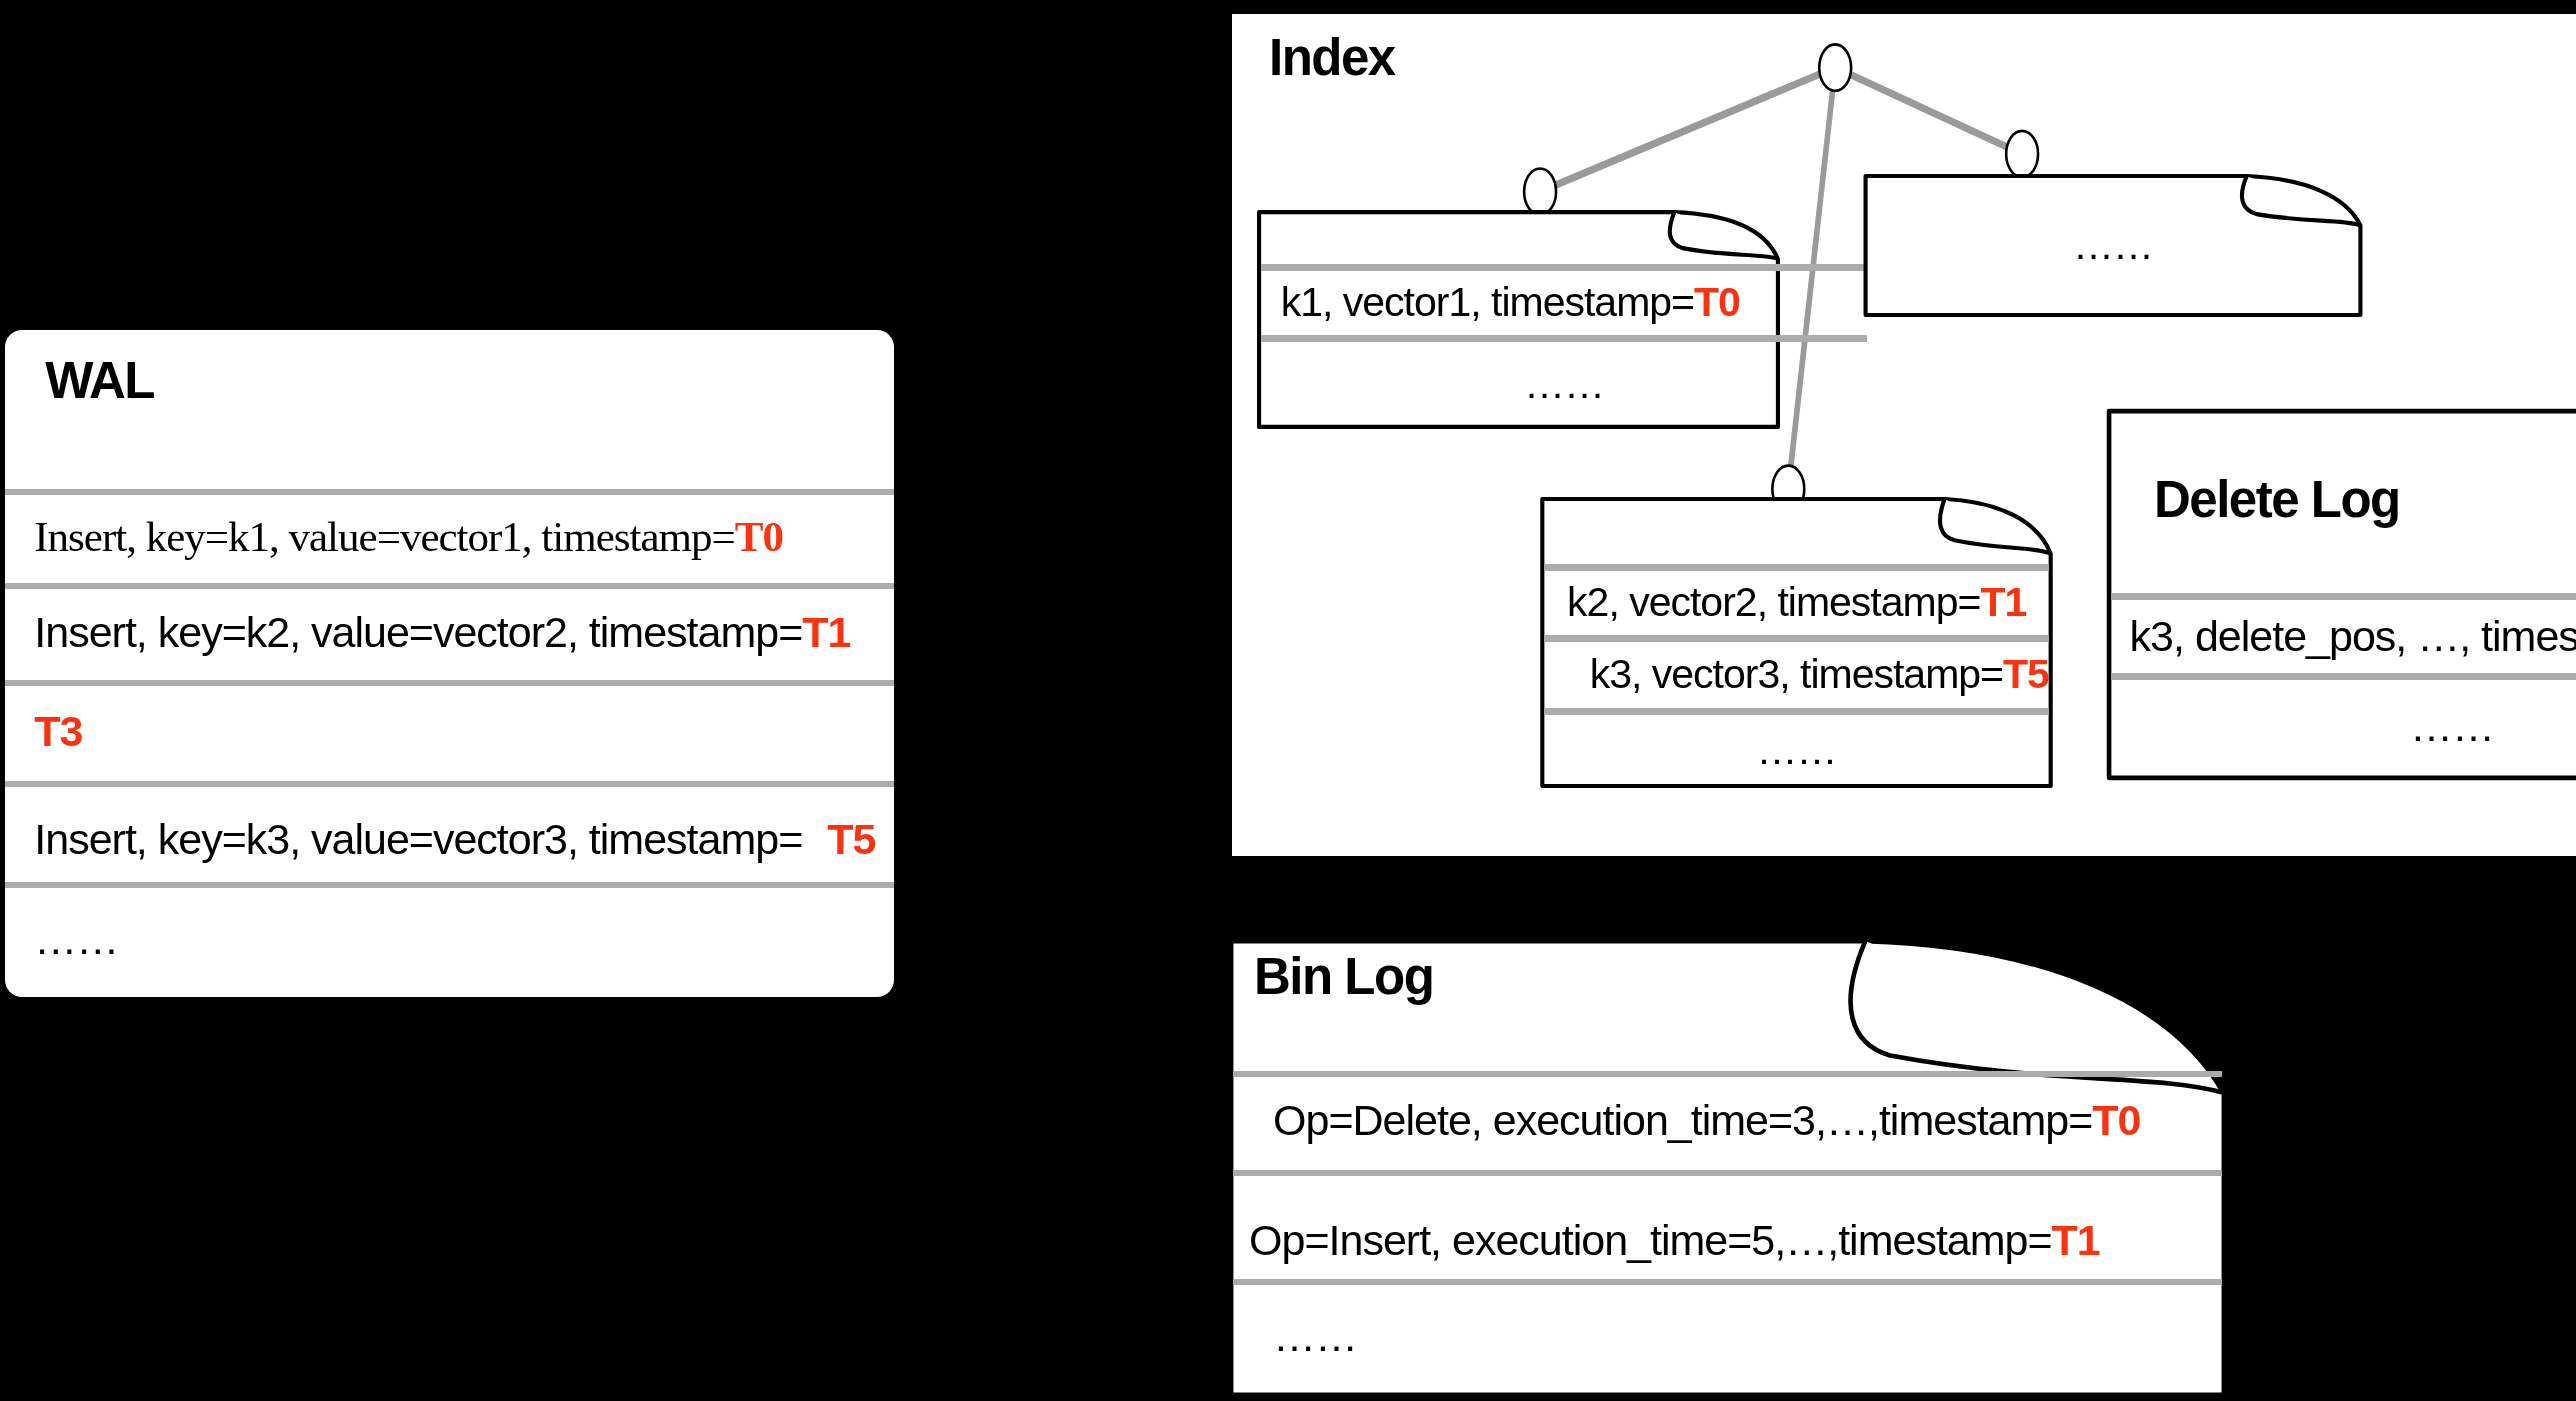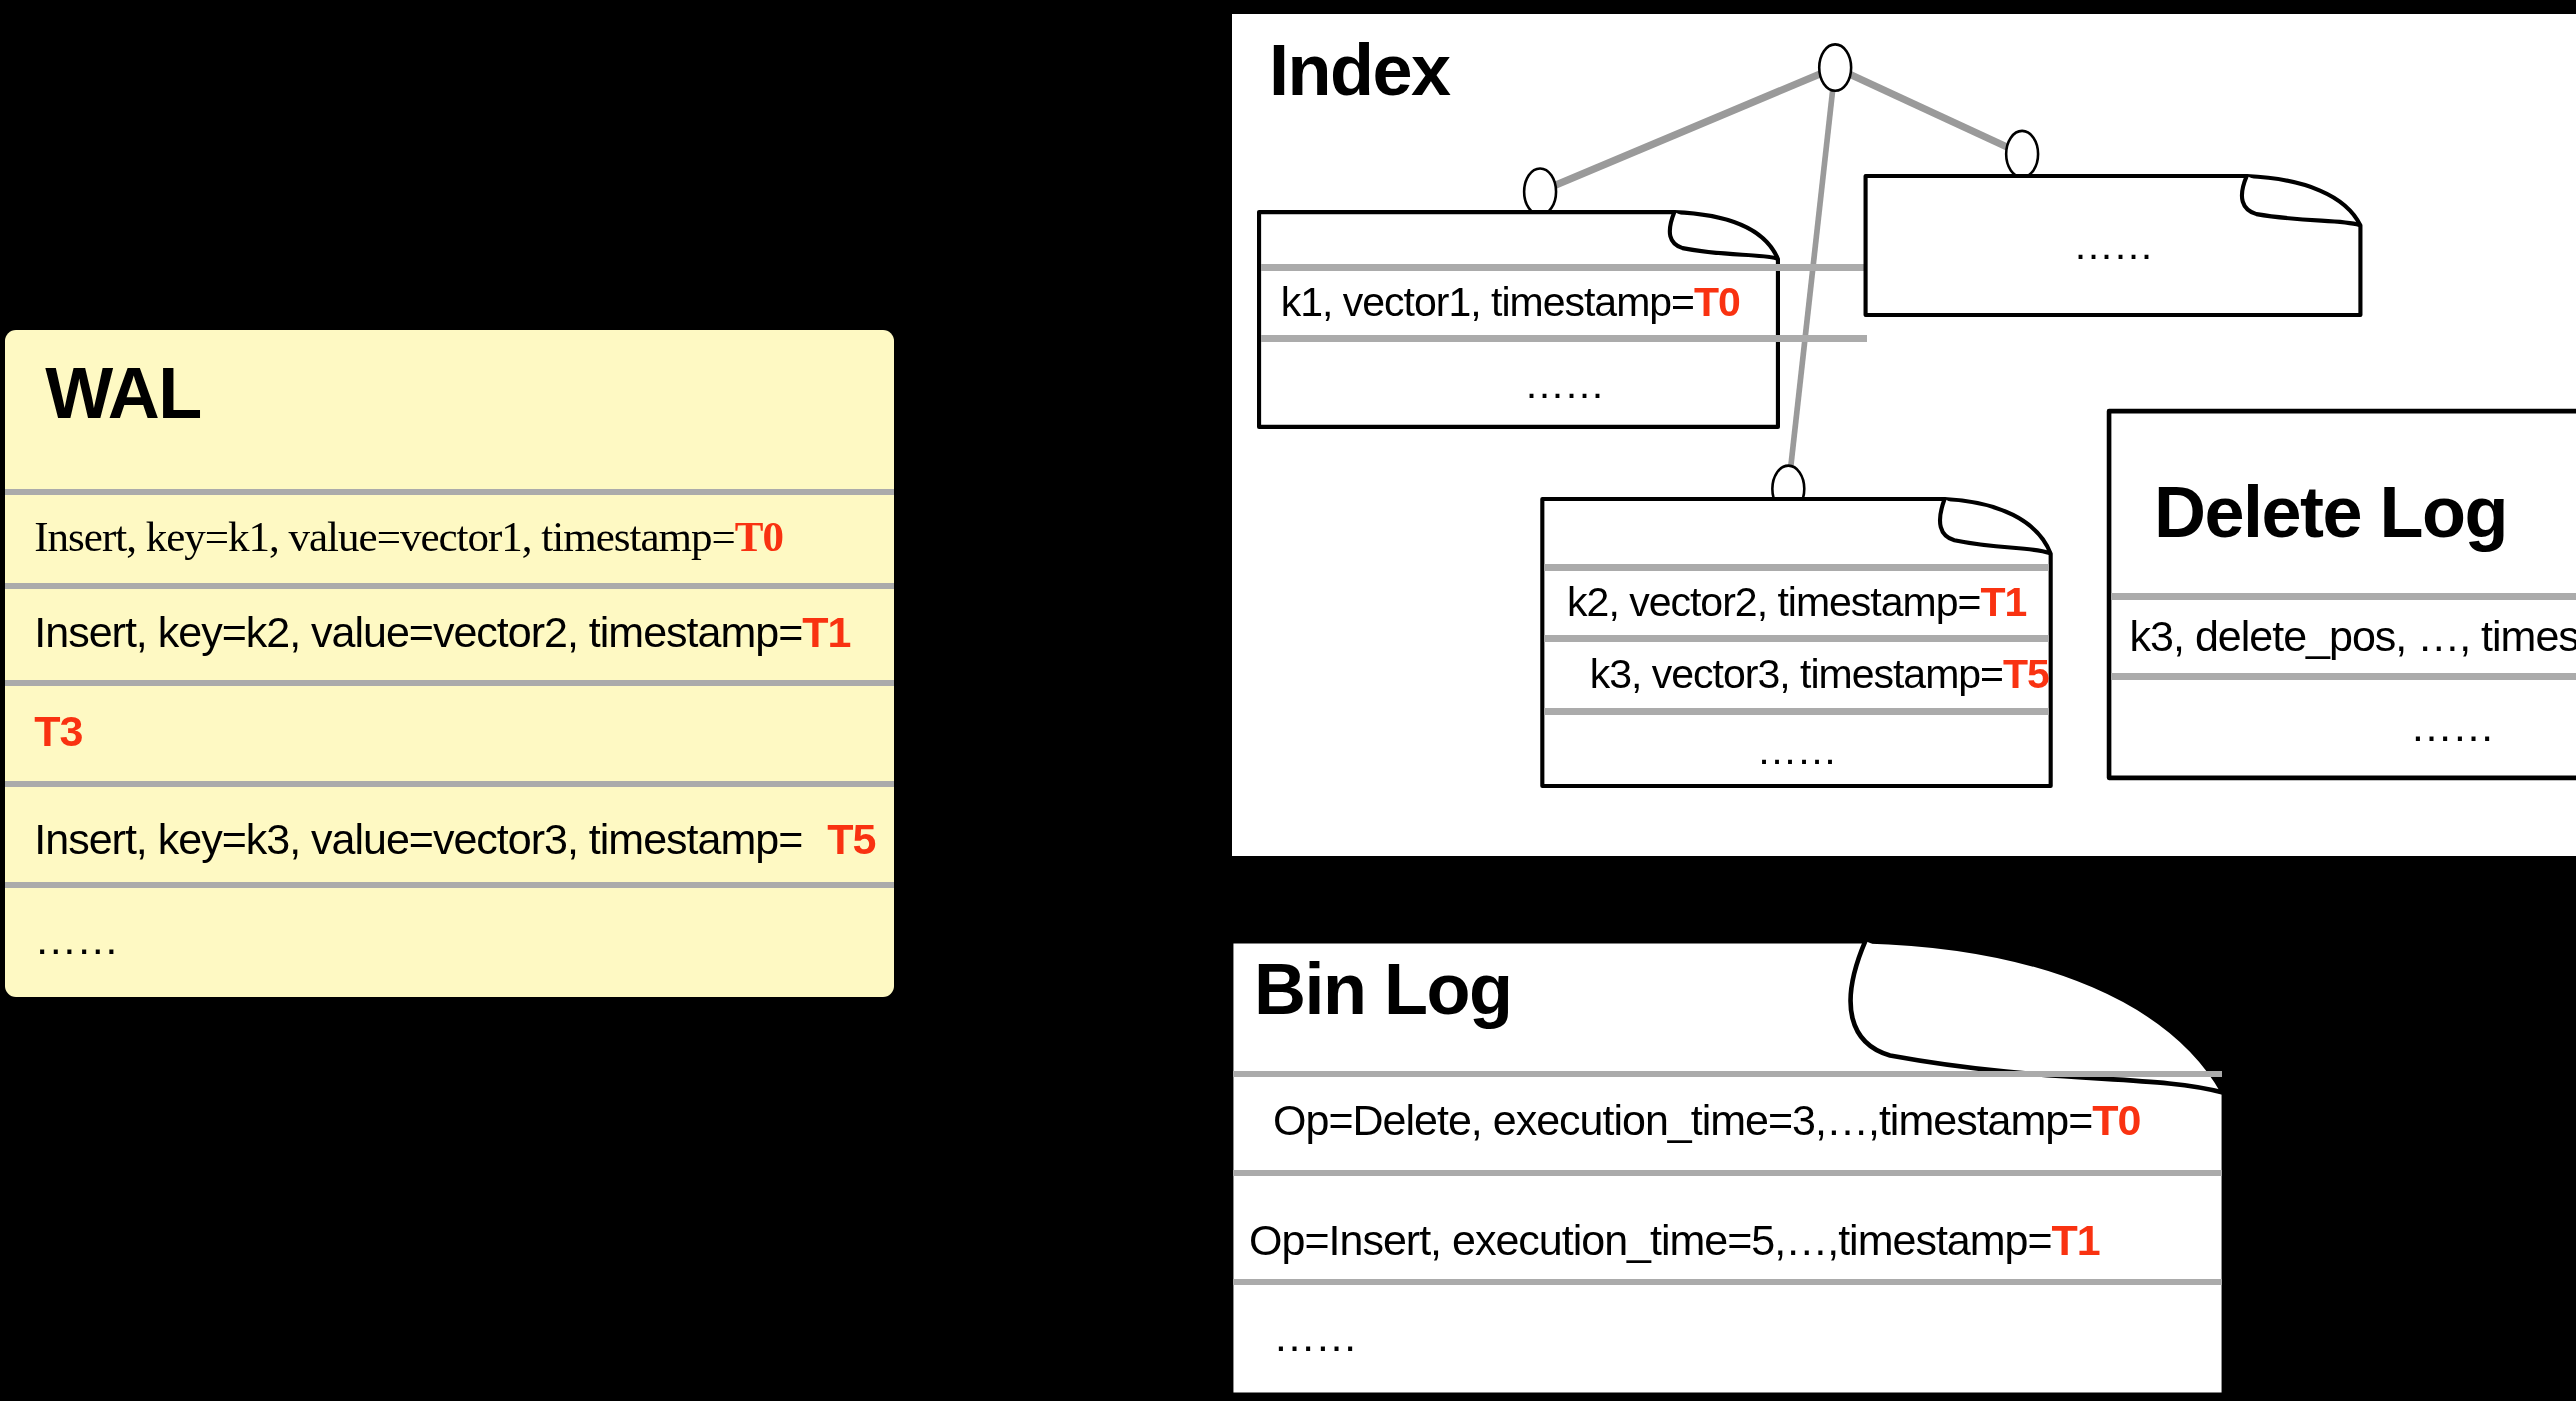--- a/index.html
+++ b/index.html
@@ -2,30 +2,30 @@
 <html style="font-size:8.2px"><head>
 <meta charset="utf-8">
 <style>
   html,body{margin:0;padding:0;}
   body{
     width:2817px;height:1402px;position:relative;overflow:hidden;
     background:#000;font-family:"Liberation Sans",sans-serif;color:#000;
   }
   
   .abs{position:absolute;}
-  .title{font-weight:bold;font-size:72px;letter-spacing:-1.5px;line-height:1.15;white-space:nowrap;}
+  .title{font-weight:bold;font-size:51px;letter-spacing:-1.5px;line-height:1.15;white-space:nowrap;}
   .rowtext{font-size:43px;letter-spacing:-1px;white-space:nowrap;}
   .doc-rowtext{font-size:41px;letter-spacing:-1px;white-space:nowrap;}
   .ts{font-weight:bold;color:#f93211;}
   .sep{position:absolute;left:4.1px;right:4.1px;height:6.2px;background:#ababab;}
   .drow{position:absolute;left:4.1px;right:4.1px;display:flex;align-items:center;}
   .ctr{justify-content:center;}
   
   .wal{
-    left:5.2px;top:330px;width:889px;height:667px;background:#fef9c3;border-radius:11px;
+    left:5.2px;top:330px;width:889px;height:667px;background:#ffffff;border-radius:17px;
   }
   
   .panel{left:1232px;top:14.4px;width:1572px;height:842px;background:#fff;}
   .tree-svg{position:absolute;left:0;top:0;}
   
   .doc{position:absolute;}
   .doc > svg{position:absolute;left:0;top:0;overflow:visible;}
   .doc-inner{position:absolute;left:0;top:0;right:0;bottom:0;}
 </style>
 </head>

